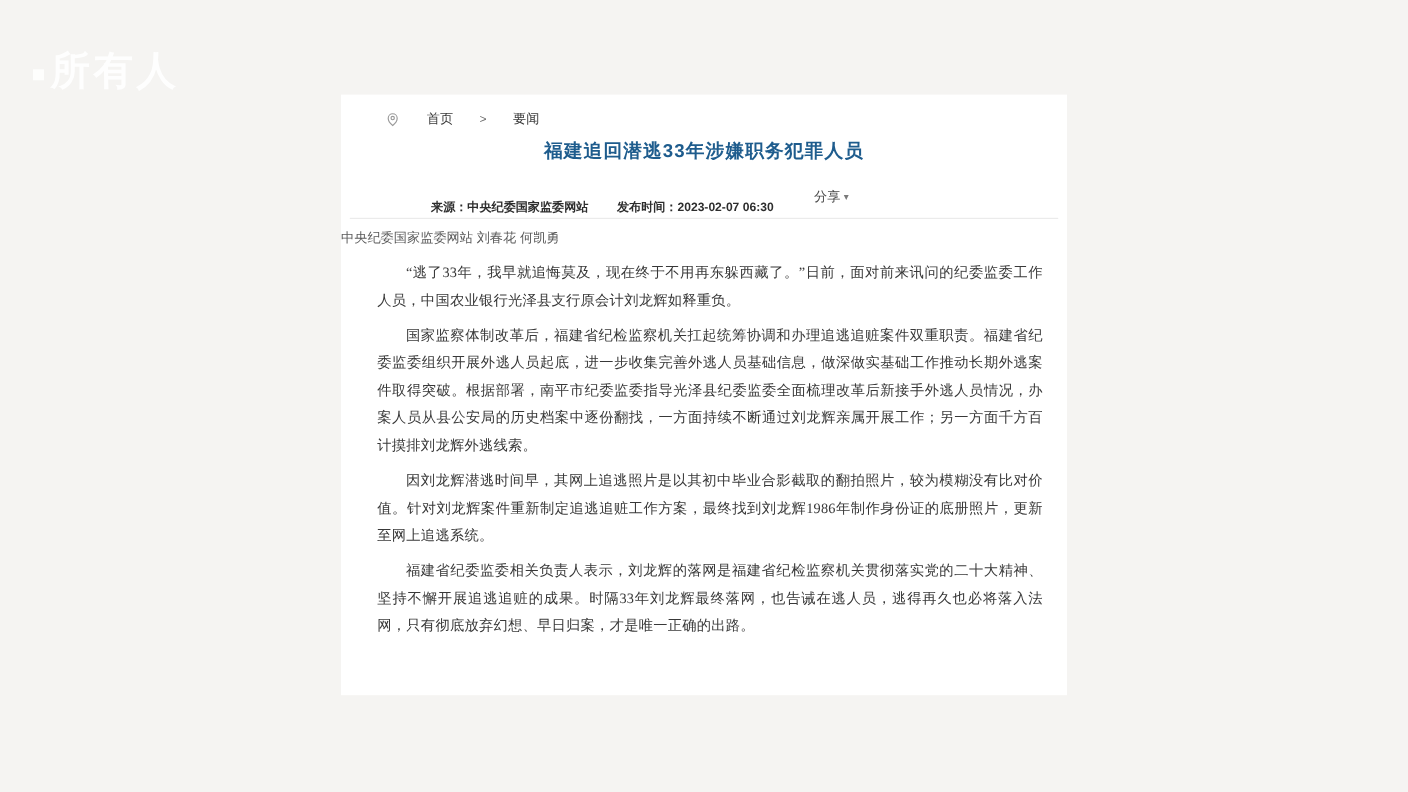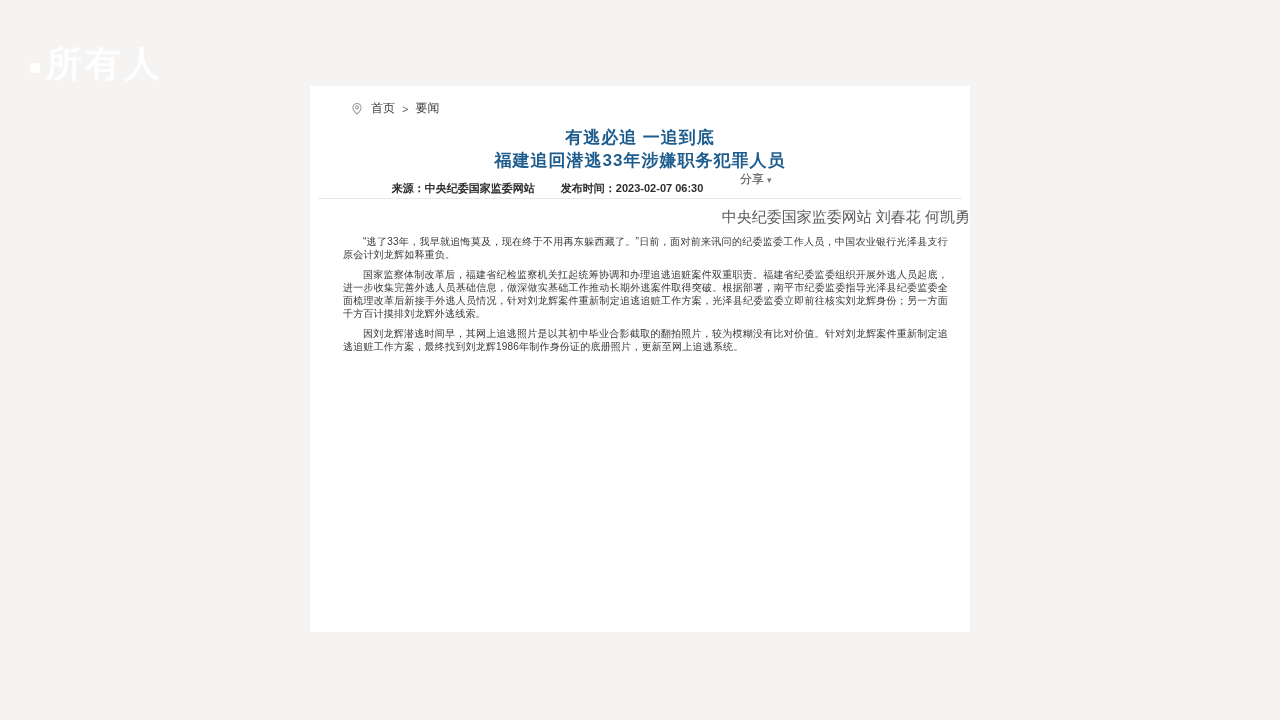--- a/index.html
+++ b/index.html
@@ -28,21 +28,21 @@
   
   .panel {
     position: absolute; left: 310px; top: 86px;
     width: 660px; height: 546px;
     background: #ffffff;
   }
 
   
   .breadcrumb {
     position: absolute; top: 14px; left: 40px;
-    display: flex; align-items: center; gap: 7px;
+    display: flex; align-items: center; gap: 24px;
     font-size: 12px; color: #3a3a3a;
   }
   .breadcrumb .pin { width: 14px; height: 15px; display: inline-flex; }
   .breadcrumb a { color: #3a3a3a; text-decoration: none; cursor: pointer; }
   .breadcrumb .sep { color: #666; font-size: 11px; }
 
   
   .title-block { position: absolute; top: 40px; left: 0; width: 100%; text-align: center; }
   .title-line {
     font-size: 17px; font-weight: bold; color: #1e5c8d;
@@ -65,33 +65,34 @@
   }
   .meta .gap { display: inline-block; width: 26px; }
 
   .separator {
     position: absolute; top: 112px; left: 8px; right: 8px;
     height: 1px; background: #e9e9e9;
   }
 
   .byline {
     position: absolute; top: 122px; left: 0; width: 100%;
-    text-align: right; font-size: 15px; color: #5a5a5a;
+    text-align: left; font-size: 12px; color: #5a5a5a;
   }
 
   
   .body-text {
     position: absolute; top: 149px; left: 33px; right: 22px;
   }
   .body-text p {
-    font-size: 10px; line-height: 13px;
+    font-size: 13px; line-height: 25px;
     color: #383838;
     text-indent: 2em; text-align: justify;
     margin-bottom: 7px;
     letter-spacing: 0.2px;
+    font-family: Liberation Serif, serif;
   }
 </style>
 </head>
 <body>
 
 <div class="stage">
 
   <div class="watermark">
     <span class="mark"></span>
     <span>所有人</span>
@@ -105,37 +106,37 @@
           <path d="M12 21.5s-7-5.4-7-11.2A7 7 0 0 1 19 10.3c0 5.8-7 11.2-7 11.2z"></path>
           <circle cx="12" cy="10" r="2.6"></circle>
         </svg>
       </span>
       <a>首页</a>
       <span class="sep">&gt;</span>
       <a>要闻</a>
     </div>
 
     <div class="title-block">
-      <div class="title-line">有逃必追 一追到底</div>
       <div class="title-line">福建追回潜逃33年涉嫌职务犯罪人员</div>
     </div>
 
     <div class="share">
       <span>分享</span>
       <span class="caret">▾</span>
     </div>
 
     <div class="meta">
       <span>来源：</span><span>中央纪委国家监委网站</span><span class="gap"></span><span>发布时间：</span><span>2023-02-07 06:30</span>
     </div>
 
     <div class="separator"></div>
 
     <div class="byline">中央纪委国家监委网站 刘春花 何凯勇</div>
 
     <div class="body-text">
       <p>“逃了33年，我早就追悔莫及，现在终于不用再东躲西藏了。”日前，面对前来讯问的纪委监委工作人员，中国农业银行光泽县支行原会计刘龙辉如释重负。</p>
-      <p>国家监察体制改革后，福建省纪检监察机关扛起统筹协调和办理追逃追赃案件双重职责。福建省纪委监委组织开展外逃人员起底，进一步收集完善外逃人员基础信息，做深做实基础工作推动长期外逃案件取得突破。根据部署，南平市纪委监委指导光泽县纪委监委全面梳理改革后新接手外逃人员情况，针对刘龙辉案件重新制定追逃追赃工作方案，光泽县纪委监委立即前往核实刘龙辉身份；另一方面千方百计摸排刘龙辉外逃线索。</p>
+      <p>国家监察体制改革后，福建省纪检监察机关扛起统筹协调和办理追逃追赃案件双重职责。福建省纪委监委组织开展外逃人员起底，进一步收集完善外逃人员基础信息，做深做实基础工作推动长期外逃案件取得突破。根据部署，南平市纪委监委指导光泽县纪委监委全面梳理改革后新接手外逃人员情况，办案人员从县公安局的历史档案中逐份翻找，一方面持续不断通过刘龙辉亲属开展工作；另一方面千方百计摸排刘龙辉外逃线索。</p>
       <p>因刘龙辉潜逃时间早，其网上追逃照片是以其初中毕业合影截取的翻拍照片，较为模糊没有比对价值。针对刘龙辉案件重新制定追逃追赃工作方案，最终找到刘龙辉1986年制作身份证的底册照片，更新至网上追逃系统。</p>
+      <p>福建省纪委监委相关负责人表示，刘龙辉的落网是福建省纪检监察机关贯彻落实党的二十大精神、坚持不懈开展追逃追赃的成果。时隔33年刘龙辉最终落网，也告诫在逃人员，逃得再久也必将落入法网，只有彻底放弃幻想、早日归案，才是唯一正确的出路。</p>
     </div>
 
   </div>
 </div>
 
 </body></html>

